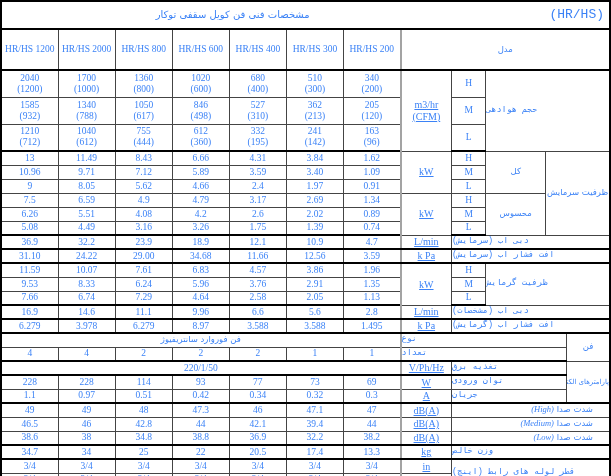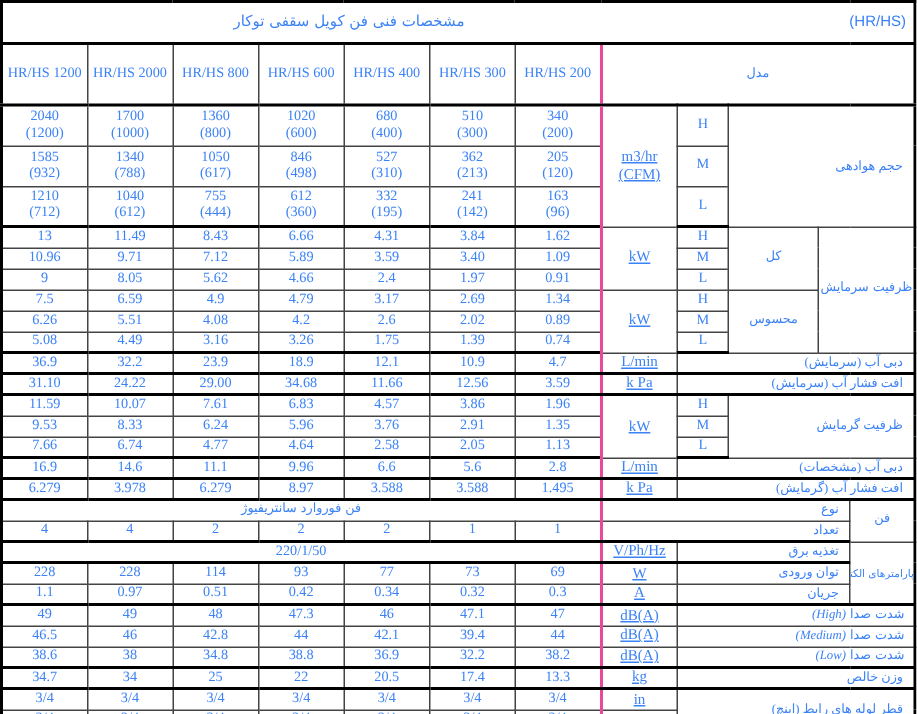--- a/index.html
+++ b/index.html
@@ -7,35 +7,35 @@
   table{border-collapse:collapse;table-layout:fixed;width:611px;
         font-family:"Liberation Serif","DejaVu Sans",serif;color:#3b82f6;}
   td{border:1px solid #444;padding:0;text-align:center;vertical-align:middle;
      font-size:9.5px;line-height:1.15;overflow:hidden;}
   table{border:2px solid #000;}
   tr{height:14px;}
   tr.rh-title{height:26px;}
   tr.rh-head{height:41px;}
   tr.rh-af{height:27px;}
   tr.thick-b > td{border-bottom:2px solid #000;}
-  td.vthick-l{border-left:2px solid #ec4899;}
+  td.vthick-l{border-left:2px solid #a3a3a3;}
   td.pre{white-space:pre-line;}
   td.fa{direction:rtl;font-size:8.5px;font-family:"DejaVu Sans","Liberation Serif",sans-serif;}
-  td.fa-r{direction:rtl;text-align:right;padding-right:7px;font-size:8.5px;
-          font-family:Liberation Serif, serif;}
+  td.fa-r{direction:rtl;text-align:left;padding-right:7px;font-size:8.5px;
+          font-family:Liberation Mono, monospace;}
   td.cat-tiny{font-size:7px;white-space:nowrap;}
   td.unit{font-size:10px;text-decoration:underline;}
   .title-cell{border-bottom:2px solid #000;}
   .title-wrap{position:relative;width:100%;height:26px;}
   .title-txt{position:absolute;left:38%;top:50%;transform:translate(-50%,-50%);
              direction:rtl;font-size:10px;font-family:"DejaVu Sans",sans-serif;white-space:nowrap;}
   .title-tag{position:absolute;right:5px;top:50%;transform:translateY(-50%);
-             font-size:10px;font-family:Liberation Sans, sans-serif;}
+             font-size:13px;font-family:Liberation Mono, monospace;}
   .it{font-style:italic;font-family:"Liberation Serif","DejaVu Sans",serif;}
-  td.snd{direction:rtl;text-align:right;padding-right:6px;font-size:8.5px;
+  td.snd{direction:rtl;text-align:right;padding-right:16px;font-size:8.5px;
          font-family:"DejaVu Sans","Liberation Serif",sans-serif;}
 </style>
 </head>
 <body>
 
 <table>
 <colgroup>
   <col style="width:57px">
       <col style="width:57px">
       <col style="width:57px">
@@ -233,21 +233,21 @@
   <td>6.24</td>
   <td>5.96</td>
   <td>3.76</td>
   <td>2.91</td>
   <td>1.35</td>
   <td>M</td>
 </tr>
 <tr class="thick-b">
   <td>7.66</td>
   <td>6.74</td>
-  <td>4.77</td>
+  <td>7.29</td>
   <td>4.64</td>
   <td>2.58</td>
   <td>2.05</td>
   <td>1.13</td>
   <td>L</td>
 </tr>
 
 <tr class="thick-b">
   <td>16.9</td>
   <td>14.6</td>

